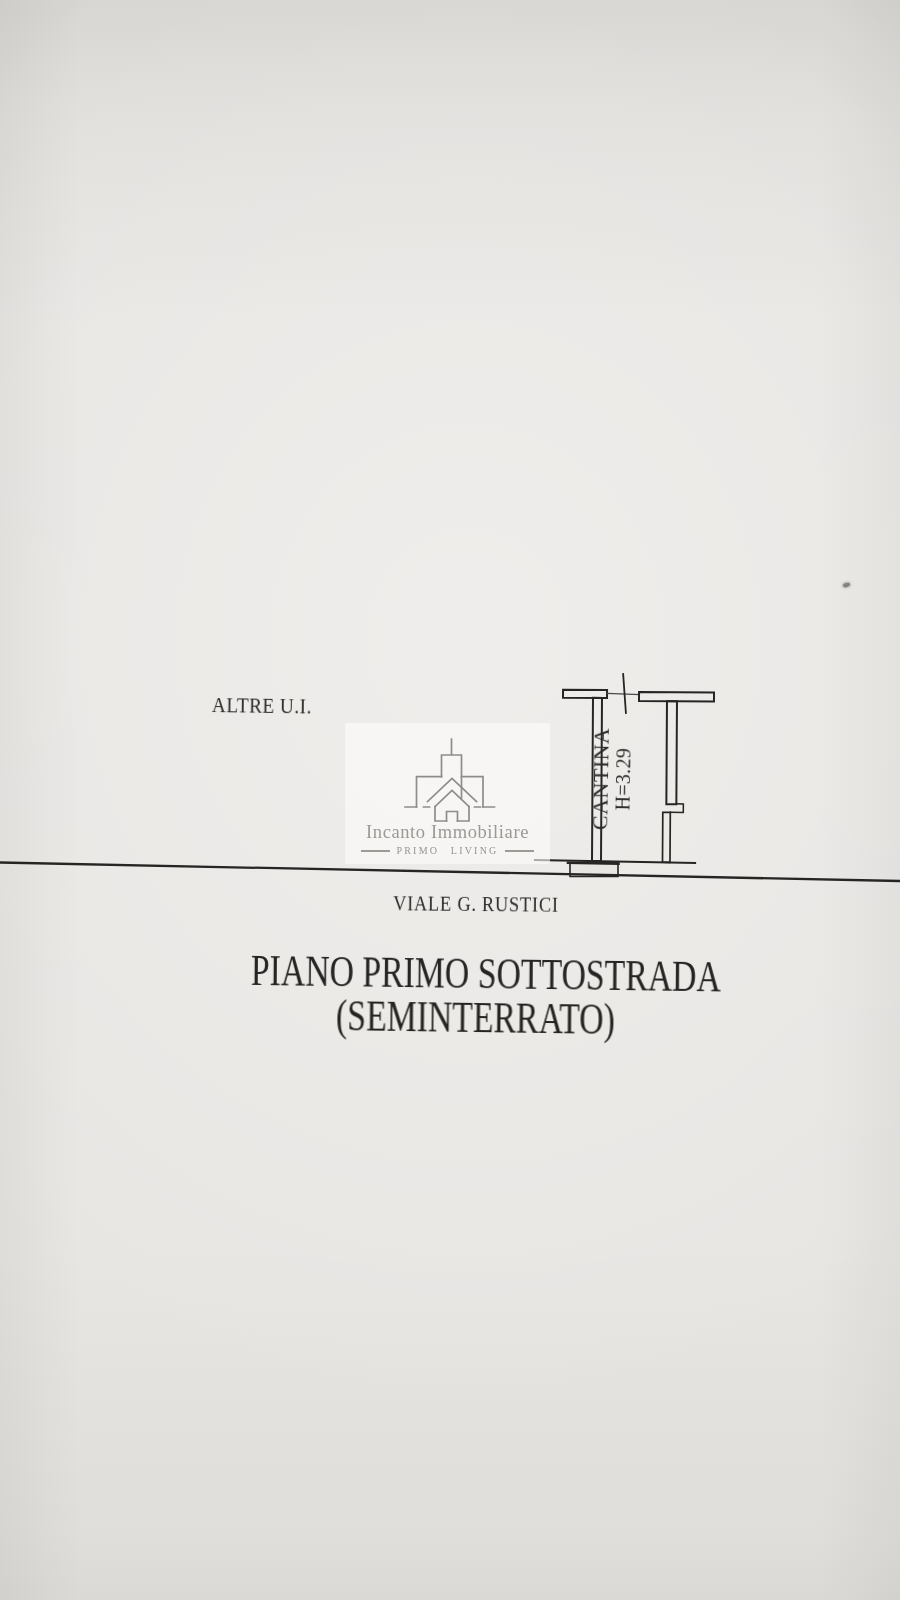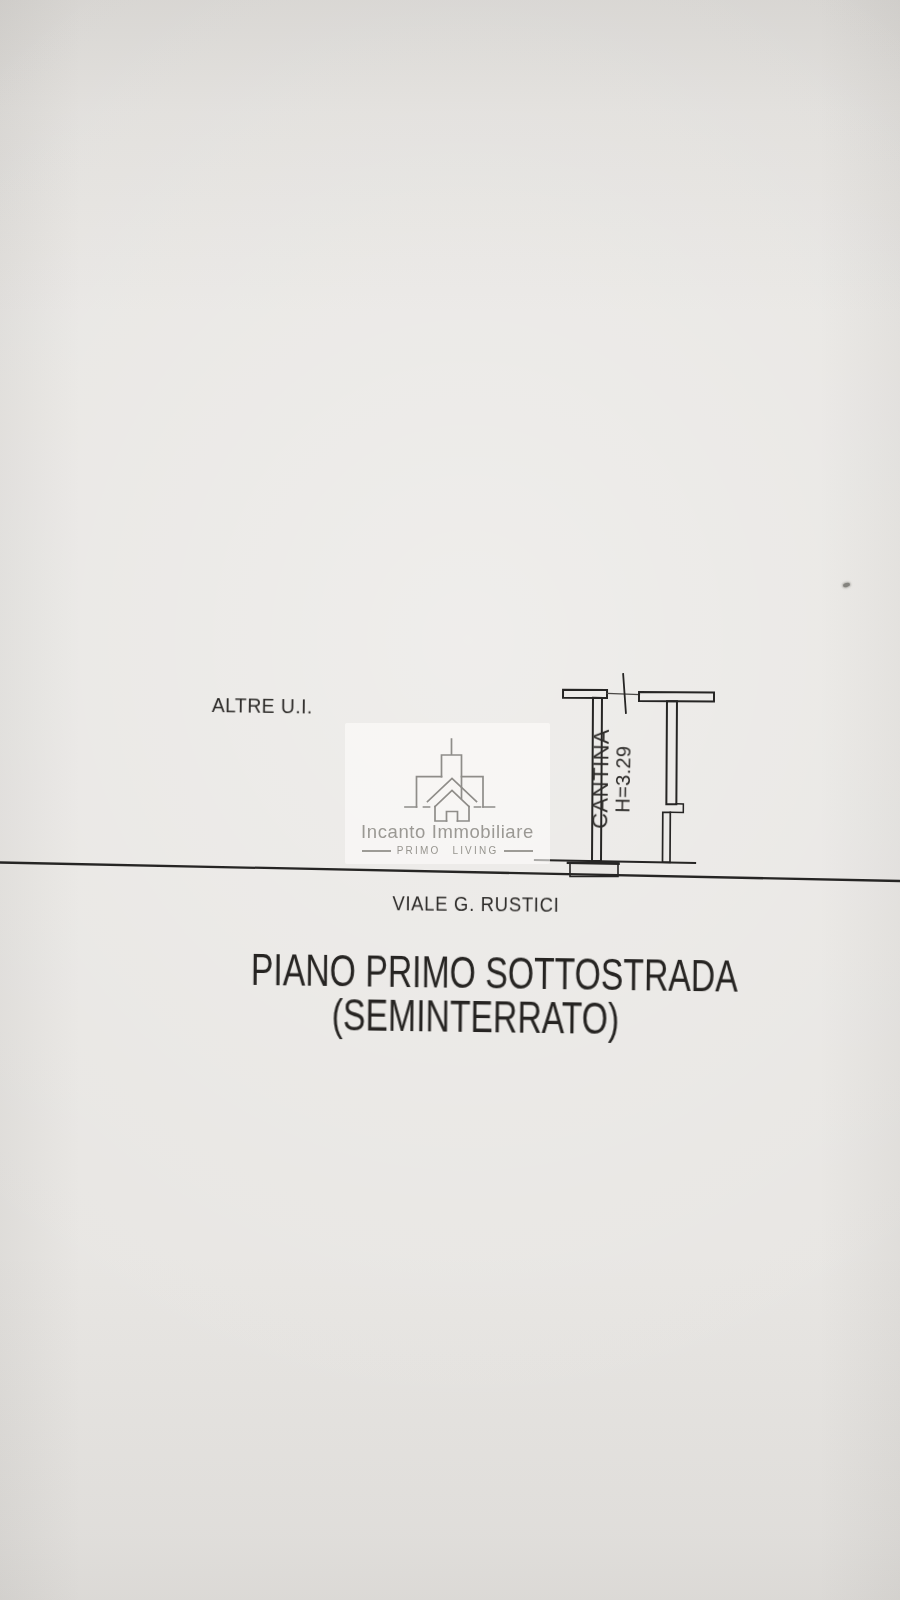--- a/index.html
+++ b/index.html
@@ -1,18 +1,18 @@
 <!DOCTYPE html>
 <html><head>
 <meta charset="utf-8">
 <style>
   html,body{margin:0;padding:0;background:#d8d6d3;}
   #stage{
     position:relative;width:900px;height:1600px;overflow:hidden;
-    font-family:Liberation Sans, sans-serif;
+    font-family:Liberation Serif, serif;
     background:
       radial-gradient(130% 80% at 52% 40%, rgba(255,255,255,0.30), rgba(255,255,255,0) 62%),
       linear-gradient(180deg, rgba(70,66,60,0.10) 0%, rgba(70,66,60,0.045) 7%, rgba(70,66,60,0.0) 20%, rgba(70,66,60,0.0) 78%, rgba(70,66,60,0.05) 96%, rgba(70,66,60,0.08) 100%),
       linear-gradient(90deg, rgba(70,66,60,0.06) 0%, rgba(70,66,60,0.0) 9%, rgba(70,66,60,0.0) 91%, rgba(70,66,60,0.05) 100%),
       #e8e6e3;
   }
   .scan{filter:blur(0.3px);}
   
   #plan-svg{position:absolute;left:0;top:640px;z-index:2;}
   #plan-svg *{vector-effect:non-scaling-stroke;}

